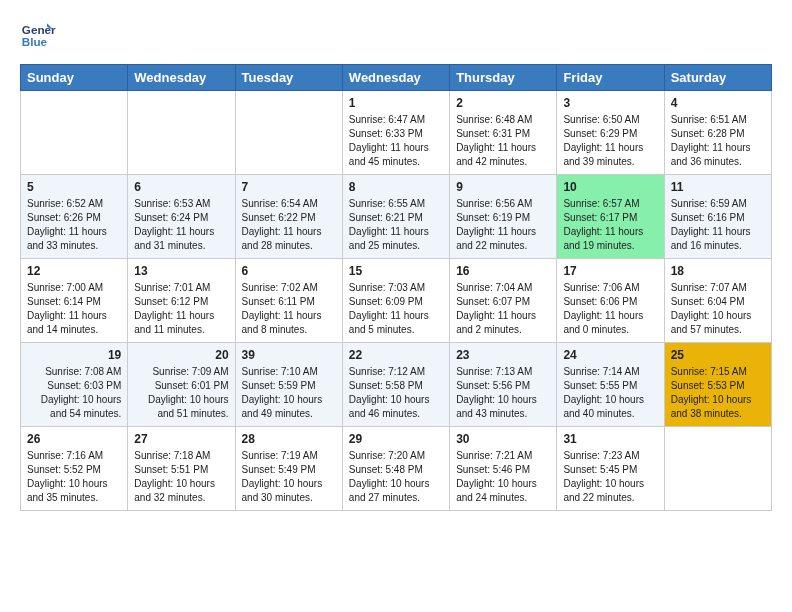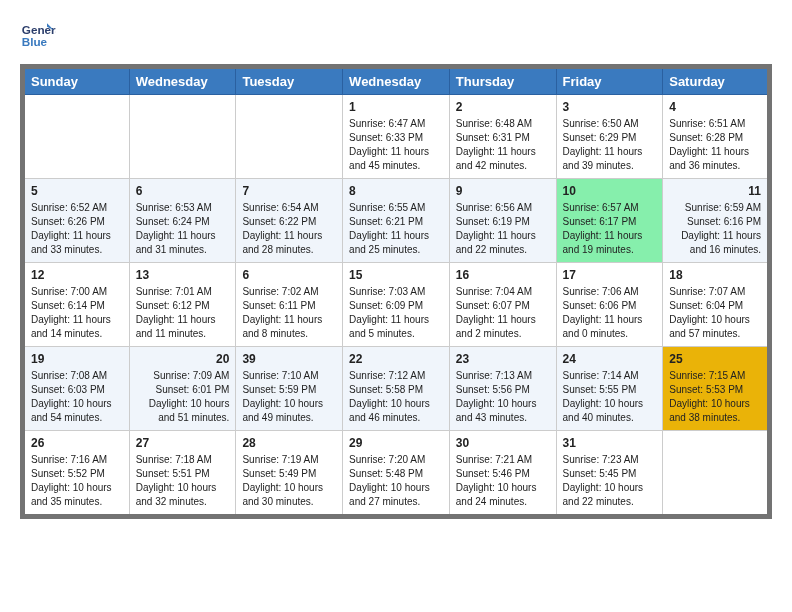--- a/index.html
+++ b/index.html
@@ -38,21 +38,21 @@
       line-height: 1.1;
     }
     .location {
       font-size: 14px;
       color: #333;
       margin-top: 2px;
     }
     .calendar {
       width: 100%;
       border-collapse: collapse;
-      border: 5px solid #737373;
+      border: 1px solid #737373;
     }
     .calendar th {
       background: #3a7abf;
       color: #fff;
       font-size: 13px;
       font-weight: bold;
       text-align: left;
       padding: 5px 6px;
       border: 1px solid #2a60a0;
     }
@@ -135,41 +135,41 @@
           <td style="background: rgb(240, 245, 251);"><span class="day-number">6</span>
         <span class="day-info">Sunrise: 6:53 AM<br>Sunset: 6:24 PM<br>Daylight: 11 hours and 31 minutes.</span></td>
           <td style="background: rgb(240, 245, 251);"><span class="day-number">7</span>
         <span class="day-info">Sunrise: 6:54 AM<br>Sunset: 6:22 PM<br>Daylight: 11 hours and 28 minutes.</span></td>
           <td style="background: rgb(240, 245, 251);"><span class="day-number">8</span>
         <span class="day-info">Sunrise: 6:55 AM<br>Sunset: 6:21 PM<br>Daylight: 11 hours and 25 minutes.</span></td>
           <td style="background: rgb(240, 245, 251);"><span class="day-number">9</span>
         <span class="day-info">Sunrise: 6:56 AM<br>Sunset: 6:19 PM<br>Daylight: 11 hours and 22 minutes.</span></td>
           <td style="background: #86efac;"><span class="day-number">10</span>
         <span class="day-info">Sunrise: 6:57 AM<br>Sunset: 6:17 PM<br>Daylight: 11 hours and 19 minutes.</span></td>
-          <td style="background: rgb(240, 245, 251); text-align: right;"><span class="day-number">11</span>
+          <td style="background: rgb(240, 245, 251);"><span class="day-number">11</span>
         <span class="day-info">Sunrise: 6:59 AM<br>Sunset: 6:16 PM<br>Daylight: 11 hours and 16 minutes.</span></td>
         </tr>
         <tr>
           <td><span class="day-number">12</span>
         <span class="day-info">Sunrise: 7:00 AM<br>Sunset: 6:14 PM<br>Daylight: 11 hours and 14 minutes.</span></td>
           <td><span class="day-number">13</span>
         <span class="day-info">Sunrise: 7:01 AM<br>Sunset: 6:12 PM<br>Daylight: 11 hours and 11 minutes.</span></td>
           <td><span class="day-number">6</span>
         <span class="day-info">Sunrise: 7:02 AM<br>Sunset: 6:11 PM<br>Daylight: 11 hours and 8 minutes.</span></td>
           <td><span class="day-number">15</span>
         <span class="day-info">Sunrise: 7:03 AM<br>Sunset: 6:09 PM<br>Daylight: 11 hours and 5 minutes.</span></td>
           <td><span class="day-number">16</span>
         <span class="day-info">Sunrise: 7:04 AM<br>Sunset: 6:07 PM<br>Daylight: 11 hours and 2 minutes.</span></td>
           <td><span class="day-number">17</span>
         <span class="day-info">Sunrise: 7:06 AM<br>Sunset: 6:06 PM<br>Daylight: 11 hours and 0 minutes.</span></td>
           <td><span class="day-number">18</span>
         <span class="day-info">Sunrise: 7:07 AM<br>Sunset: 6:04 PM<br>Daylight: 10 hours and 57 minutes.</span></td>
         </tr>
         <tr>
-          <td style="background: rgb(240, 245, 251);"><span class="day-number">19</span>
+          <td style="background: rgb(240, 245, 251); text-align: right;"><span class="day-number">19</span>
         <span class="day-info">Sunrise: 7:08 AM<br>Sunset: 6:03 PM<br>Daylight: 10 hours and 54 minutes.</span></td>
           <td style="background: rgb(240, 245, 251); text-align: right;"><span class="day-number">20</span>
         <span class="day-info">Sunrise: 7:09 AM<br>Sunset: 6:01 PM<br>Daylight: 10 hours and 51 minutes.</span></td>
           <td style="background: rgb(240, 245, 251);"><span class="day-number">39</span>
         <span class="day-info">Sunrise: 7:10 AM<br>Sunset: 5:59 PM<br>Daylight: 10 hours and 49 minutes.</span></td>
           <td style="background: rgb(240, 245, 251);"><span class="day-number">22</span>
         <span class="day-info">Sunrise: 7:12 AM<br>Sunset: 5:58 PM<br>Daylight: 10 hours and 46 minutes.</span></td>
           <td style="background: rgb(240, 245, 251);"><span class="day-number">23</span>
         <span class="day-info">Sunrise: 7:13 AM<br>Sunset: 5:56 PM<br>Daylight: 10 hours and 43 minutes.</span></td>
           <td style="background: rgb(240, 245, 251);"><span class="day-number">24</span>

